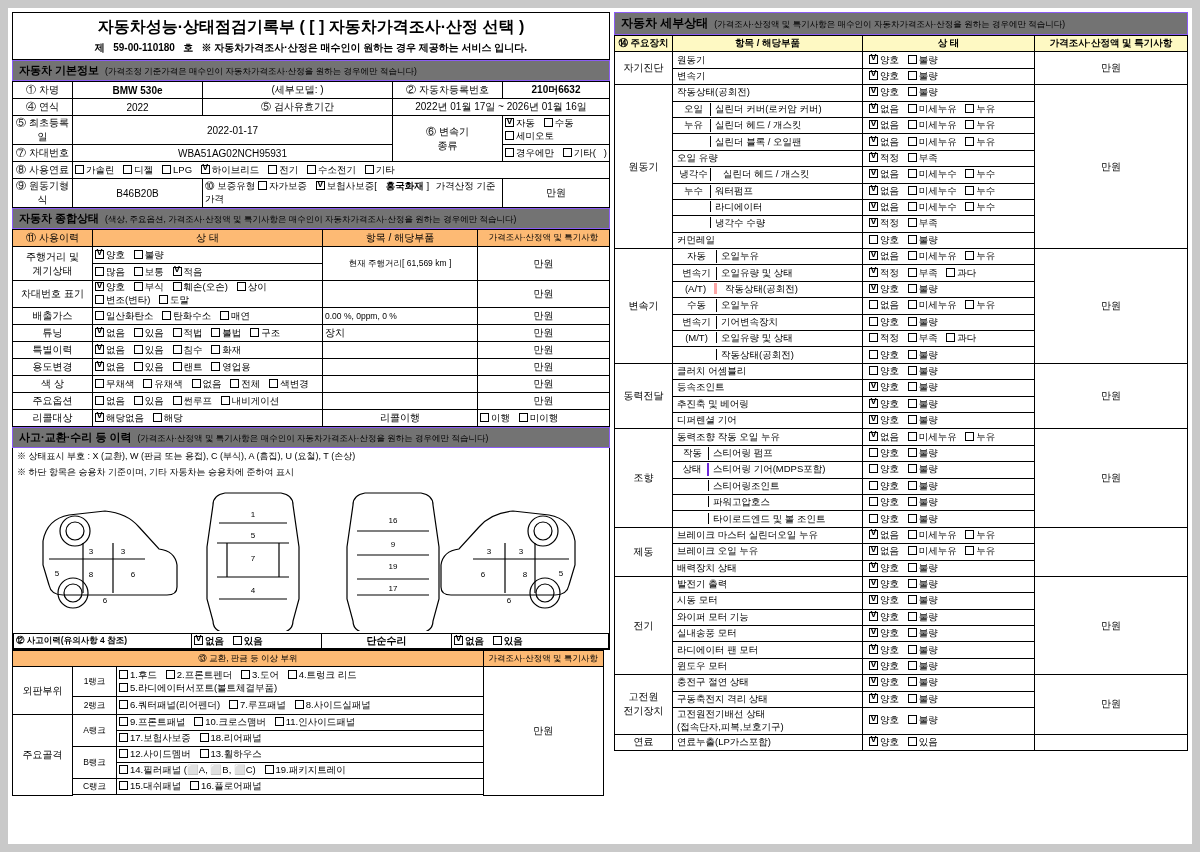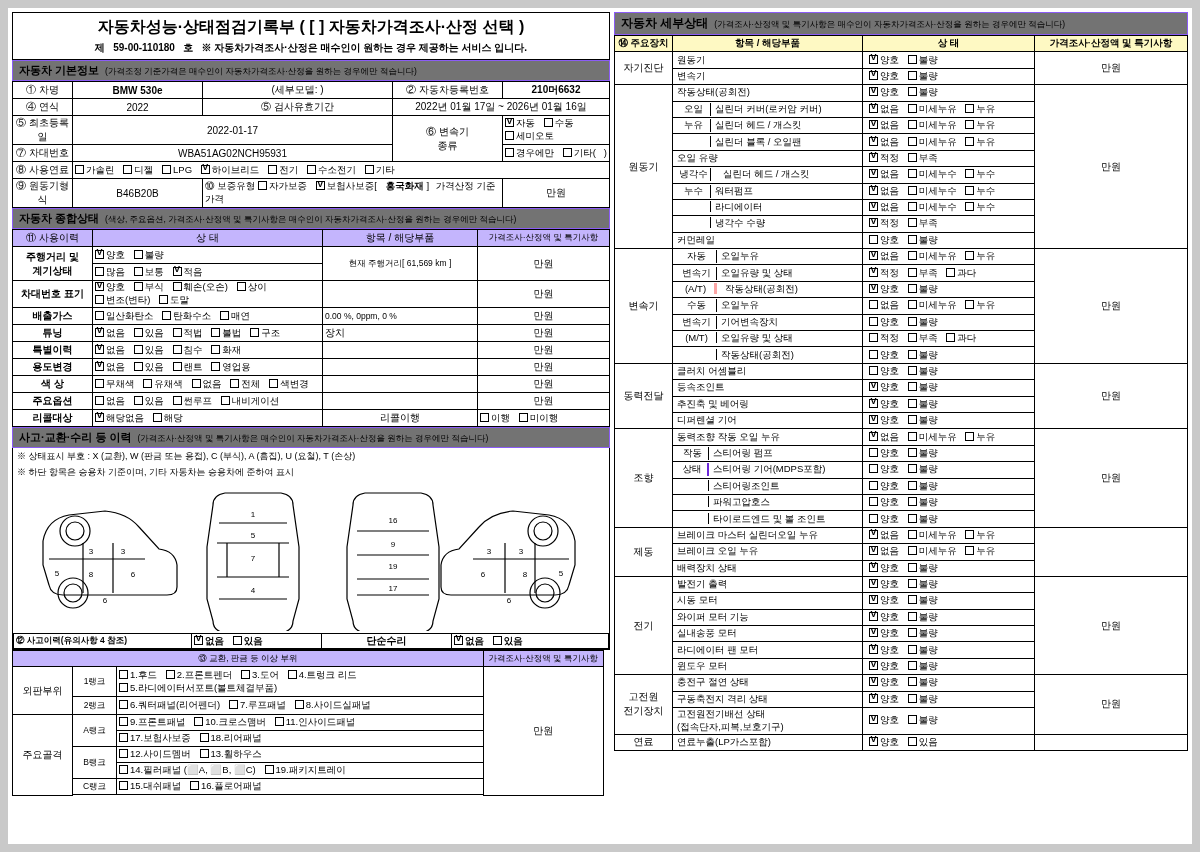--- a/index.html
+++ b/index.html
@@ -46,25 +46,25 @@
   .cb.on { background:#fff; }
   .cb.on::after {
     content:"V"; position:absolute; left:0.5px; top:-2.5px; font-size:9px; font-weight:bold; line-height:9px;
   }
   .opt { white-space:nowrap; display:inline-block; margin-right:6px; }
   .lbl { font-size:9.5px; }
 
   .t-basic td { height:17px; font-size:10px; }
   .ctr { text-align:center; }
   .bold { font-weight:bold; }
-  .gray { background:#c4b5fd; }
+  .gray { background:#fdba74; }
   .big { font-size:13px; font-weight:bold; }
 
   .t-cond td { height:17px; }
-  .rowlabel { text-align:center; font-size:10px;font-weight:bold; }
+  .rowlabel { text-align:center; font-size:10px; }
 
   .acc-note { font-size:9px; padding:2px 4px; line-height:1.5; }
 
   .diagram { height:152px; position:relative; }
   .diagram svg { display:block; }
 
   .t-right td { height:16.4px; font-size:9.5px; }
   .t-right .grp { text-align:center; font-size:10px; }
   .t-right .item { font-size:9.5px; padding-left:4px; }
   .t-right .state { padding-left:6px; }

